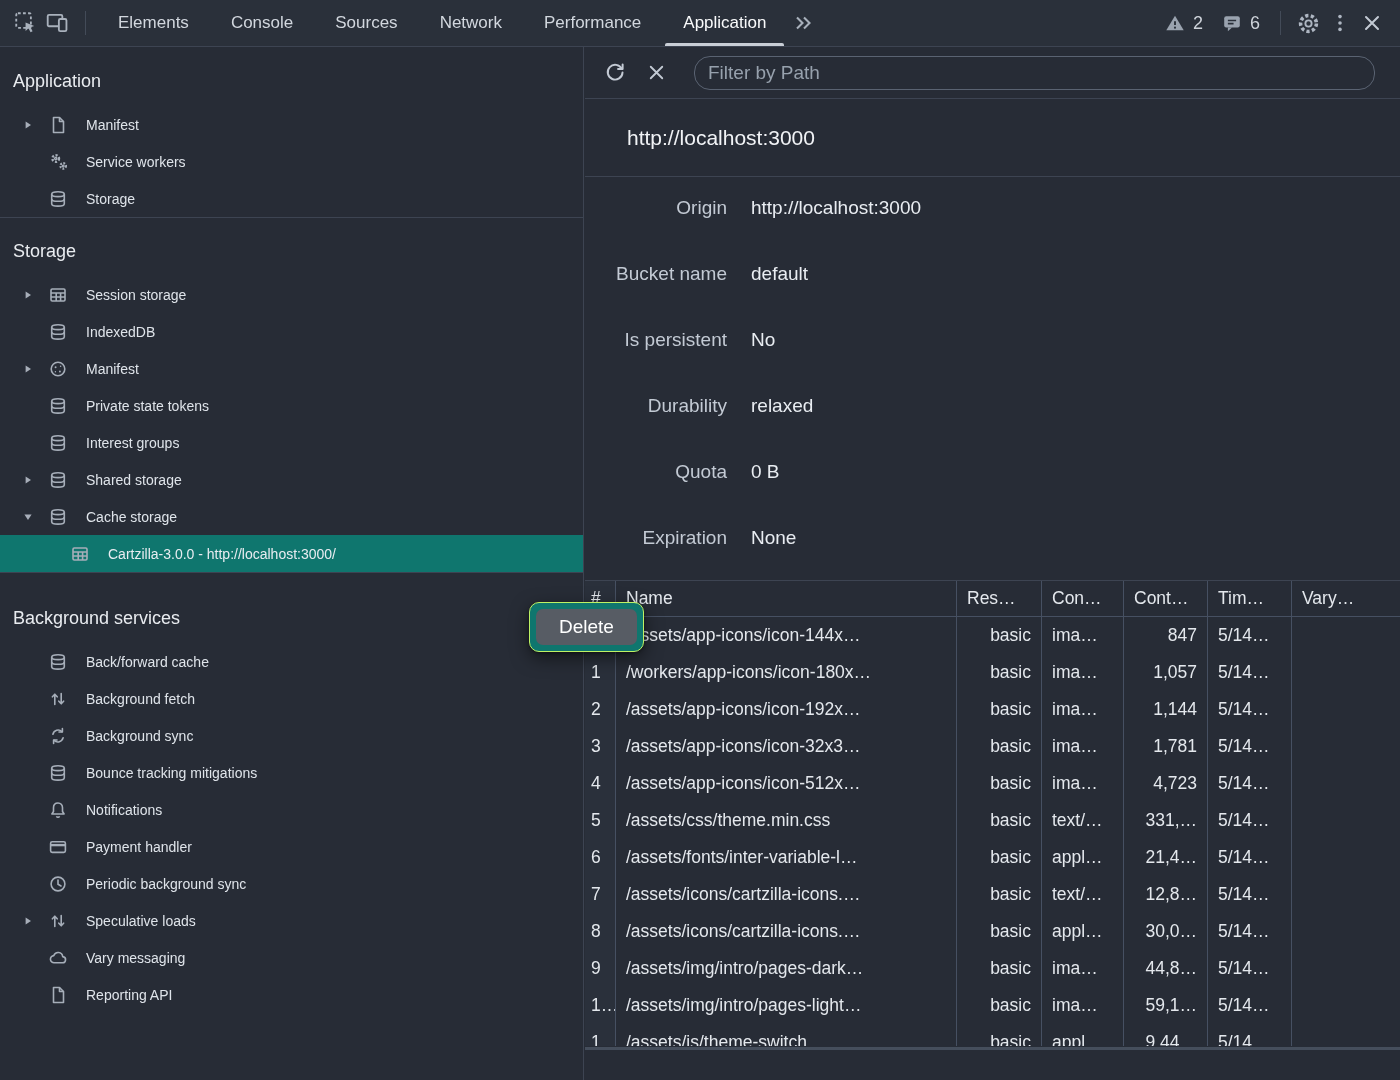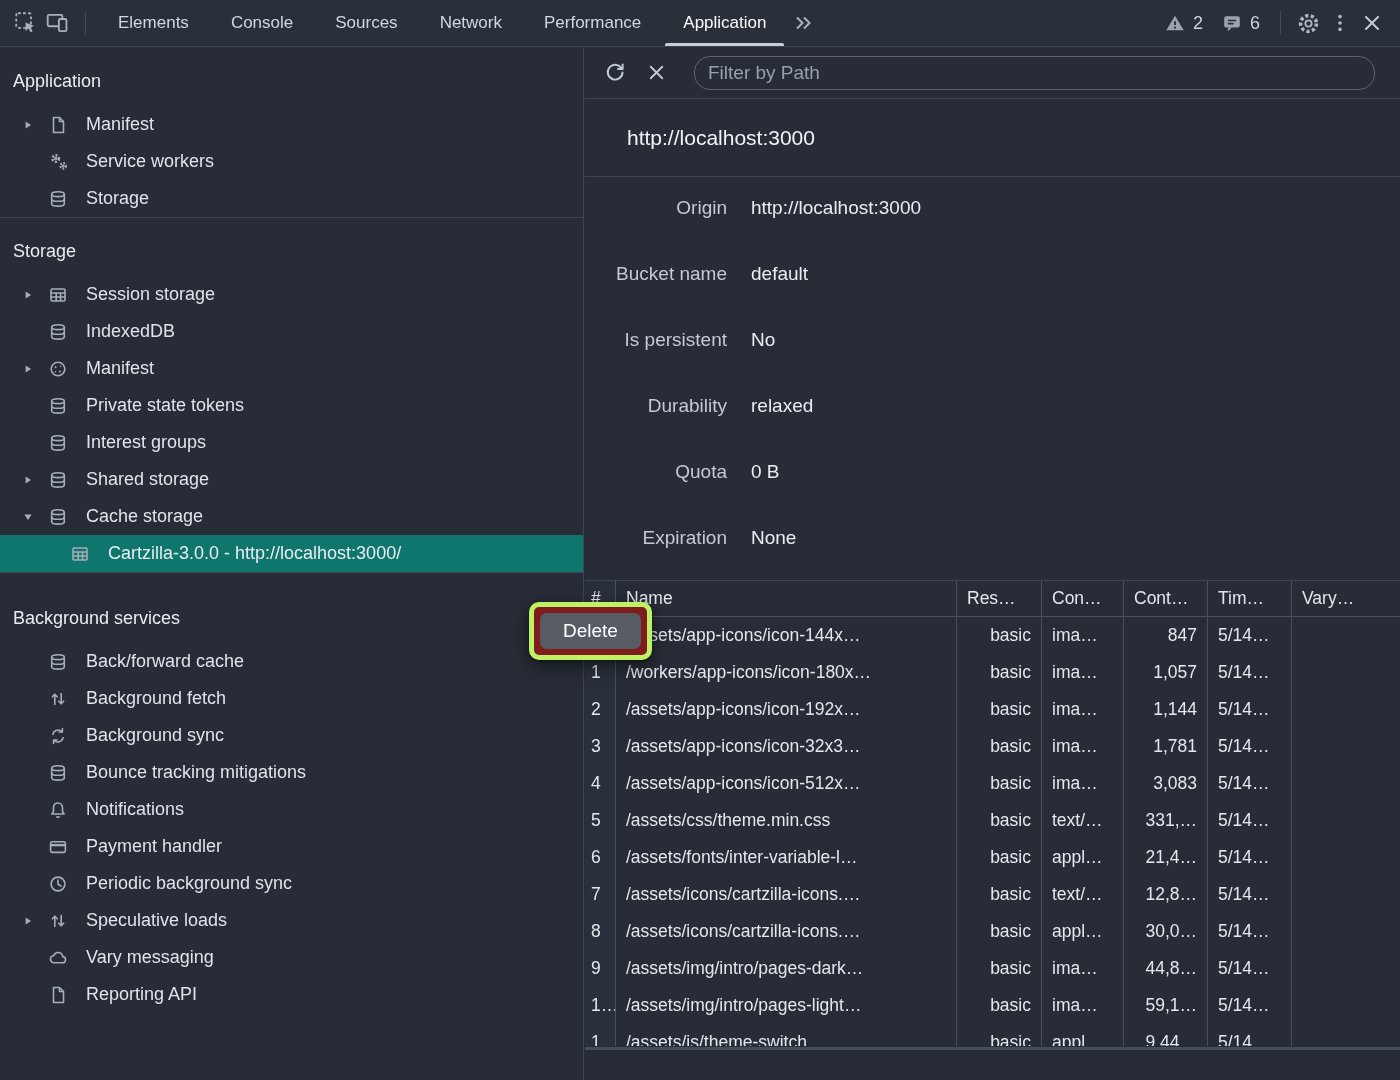--- a/index.html
+++ b/index.html
@@ -22,21 +22,21 @@
     background:#c9ced6;border-radius:2px 2px 0 0}
   .topbar-right{margin-left:auto;display:flex;align-items:center;padding-right:8px}
   .badge{display:flex;align-items:center;gap:7px;font-size:18px;color:#ced3da;padding:0 9px}
 
   
   .sidebar{position:absolute;top:47px;left:0;width:584px;bottom:0;background:#272c36;
     border-right:1px solid #3d4452;overflow:hidden}
   .section-title{font-size:18px;line-height:22px;color:#e9ecf0;padding:22px 0 14px 13px}
   .side-section:first-child .section-title{padding-top:23px}
   .side-section.gap-lg .section-title{padding-top:34px}
-  .srow{height:37px;display:flex;align-items:center;font-size:18px;color:#dfe4ea;
+  .srow{height:37px;display:flex;align-items:center;font-size:14px;color:#dfe4ea;
     padding-left:22px;cursor:default}
   .srow .exp{width:26px;height:20px;display:flex;align-items:center;color:#a7aeb9;flex:0 0 auto}
   .srow .sicon{width:38px;height:20px;display:flex;align-items:center;color:#a6aeb9;flex:0 0 auto}
   .srow .slabel{margin-left:0;white-space:nowrap}
   .srow.child{padding-left:44px}
   .srow.selected{background:#0f766e;color:#e8ecf1}
   .divider{height:1px;background:#3d4452}
 
   
   .panel{position:absolute;top:47px;left:585px;right:0;bottom:0;background:#272c36}
@@ -60,22 +60,22 @@
     font-size:17.5px;color:#e4e8ed;white-space:nowrap;overflow:hidden}
   .cell:last-child{border-right:none}
   .cell.c0{padding:0 4px 0 6px;background:#2a303b}
   .cell.right{justify-content:flex-end}
   .thead .grid-row{height:36px;border-bottom:1px solid #465062}
   .tbody{height:429px;overflow:hidden}
   .tbody .grid-row{height:37px}
   .splitter{position:absolute;left:0;right:0;top:1000px;height:3px;background:#454e5c}
 
   
-  .ctx-menu{position:absolute;left:529px;top:602px;z-index:20;background:#7f1d1d;
-    border:5px solid #bef264;border-radius:10px;padding:6px;
+  .ctx-menu{position:absolute;left:529px;top:602px;z-index:20;background:#0f766e;
+    border:1px solid #bef264;border-radius:10px;padding:6px;
     box-shadow:0 6px 18px rgba(0,0,0,.5), 0 1px 3px rgba(0,0,0,.4)}
   .ctx-item{background:#575c64;border-radius:7px;color:#fff;font-size:19px;
     padding:7px 23px;white-space:nowrap}
 </style>
 </head>
 <body>
 
 <div class="topbar">
   <div class="icon-btn" style="margin-left:10px">
     <svg width="26" height="26" viewBox="0 0 24 24" fill="none" stroke="currentColor" stroke-width="1.7">
@@ -495,21 +495,21 @@
         <div class="cell">ima…</div>
         <div class="cell right">1,781</div>
         <div class="cell">5/14…</div>
         <div class="cell"></div>
       </div>
       <div class="grid-row">
         <div class="cell c0">4</div>
         <div class="cell">/assets/app-icons/icon-512x…</div>
         <div class="cell right">basic</div>
         <div class="cell">ima…</div>
-        <div class="cell right">3,083</div>
+        <div class="cell right">4,723</div>
         <div class="cell">5/14…</div>
         <div class="cell"></div>
       </div>
       <div class="grid-row">
         <div class="cell c0">5</div>
         <div class="cell">/assets/css/theme.min.css</div>
         <div class="cell right">basic</div>
         <div class="cell">text/…</div>
         <div class="cell right">331,…</div>
         <div class="cell">5/14…</div>

